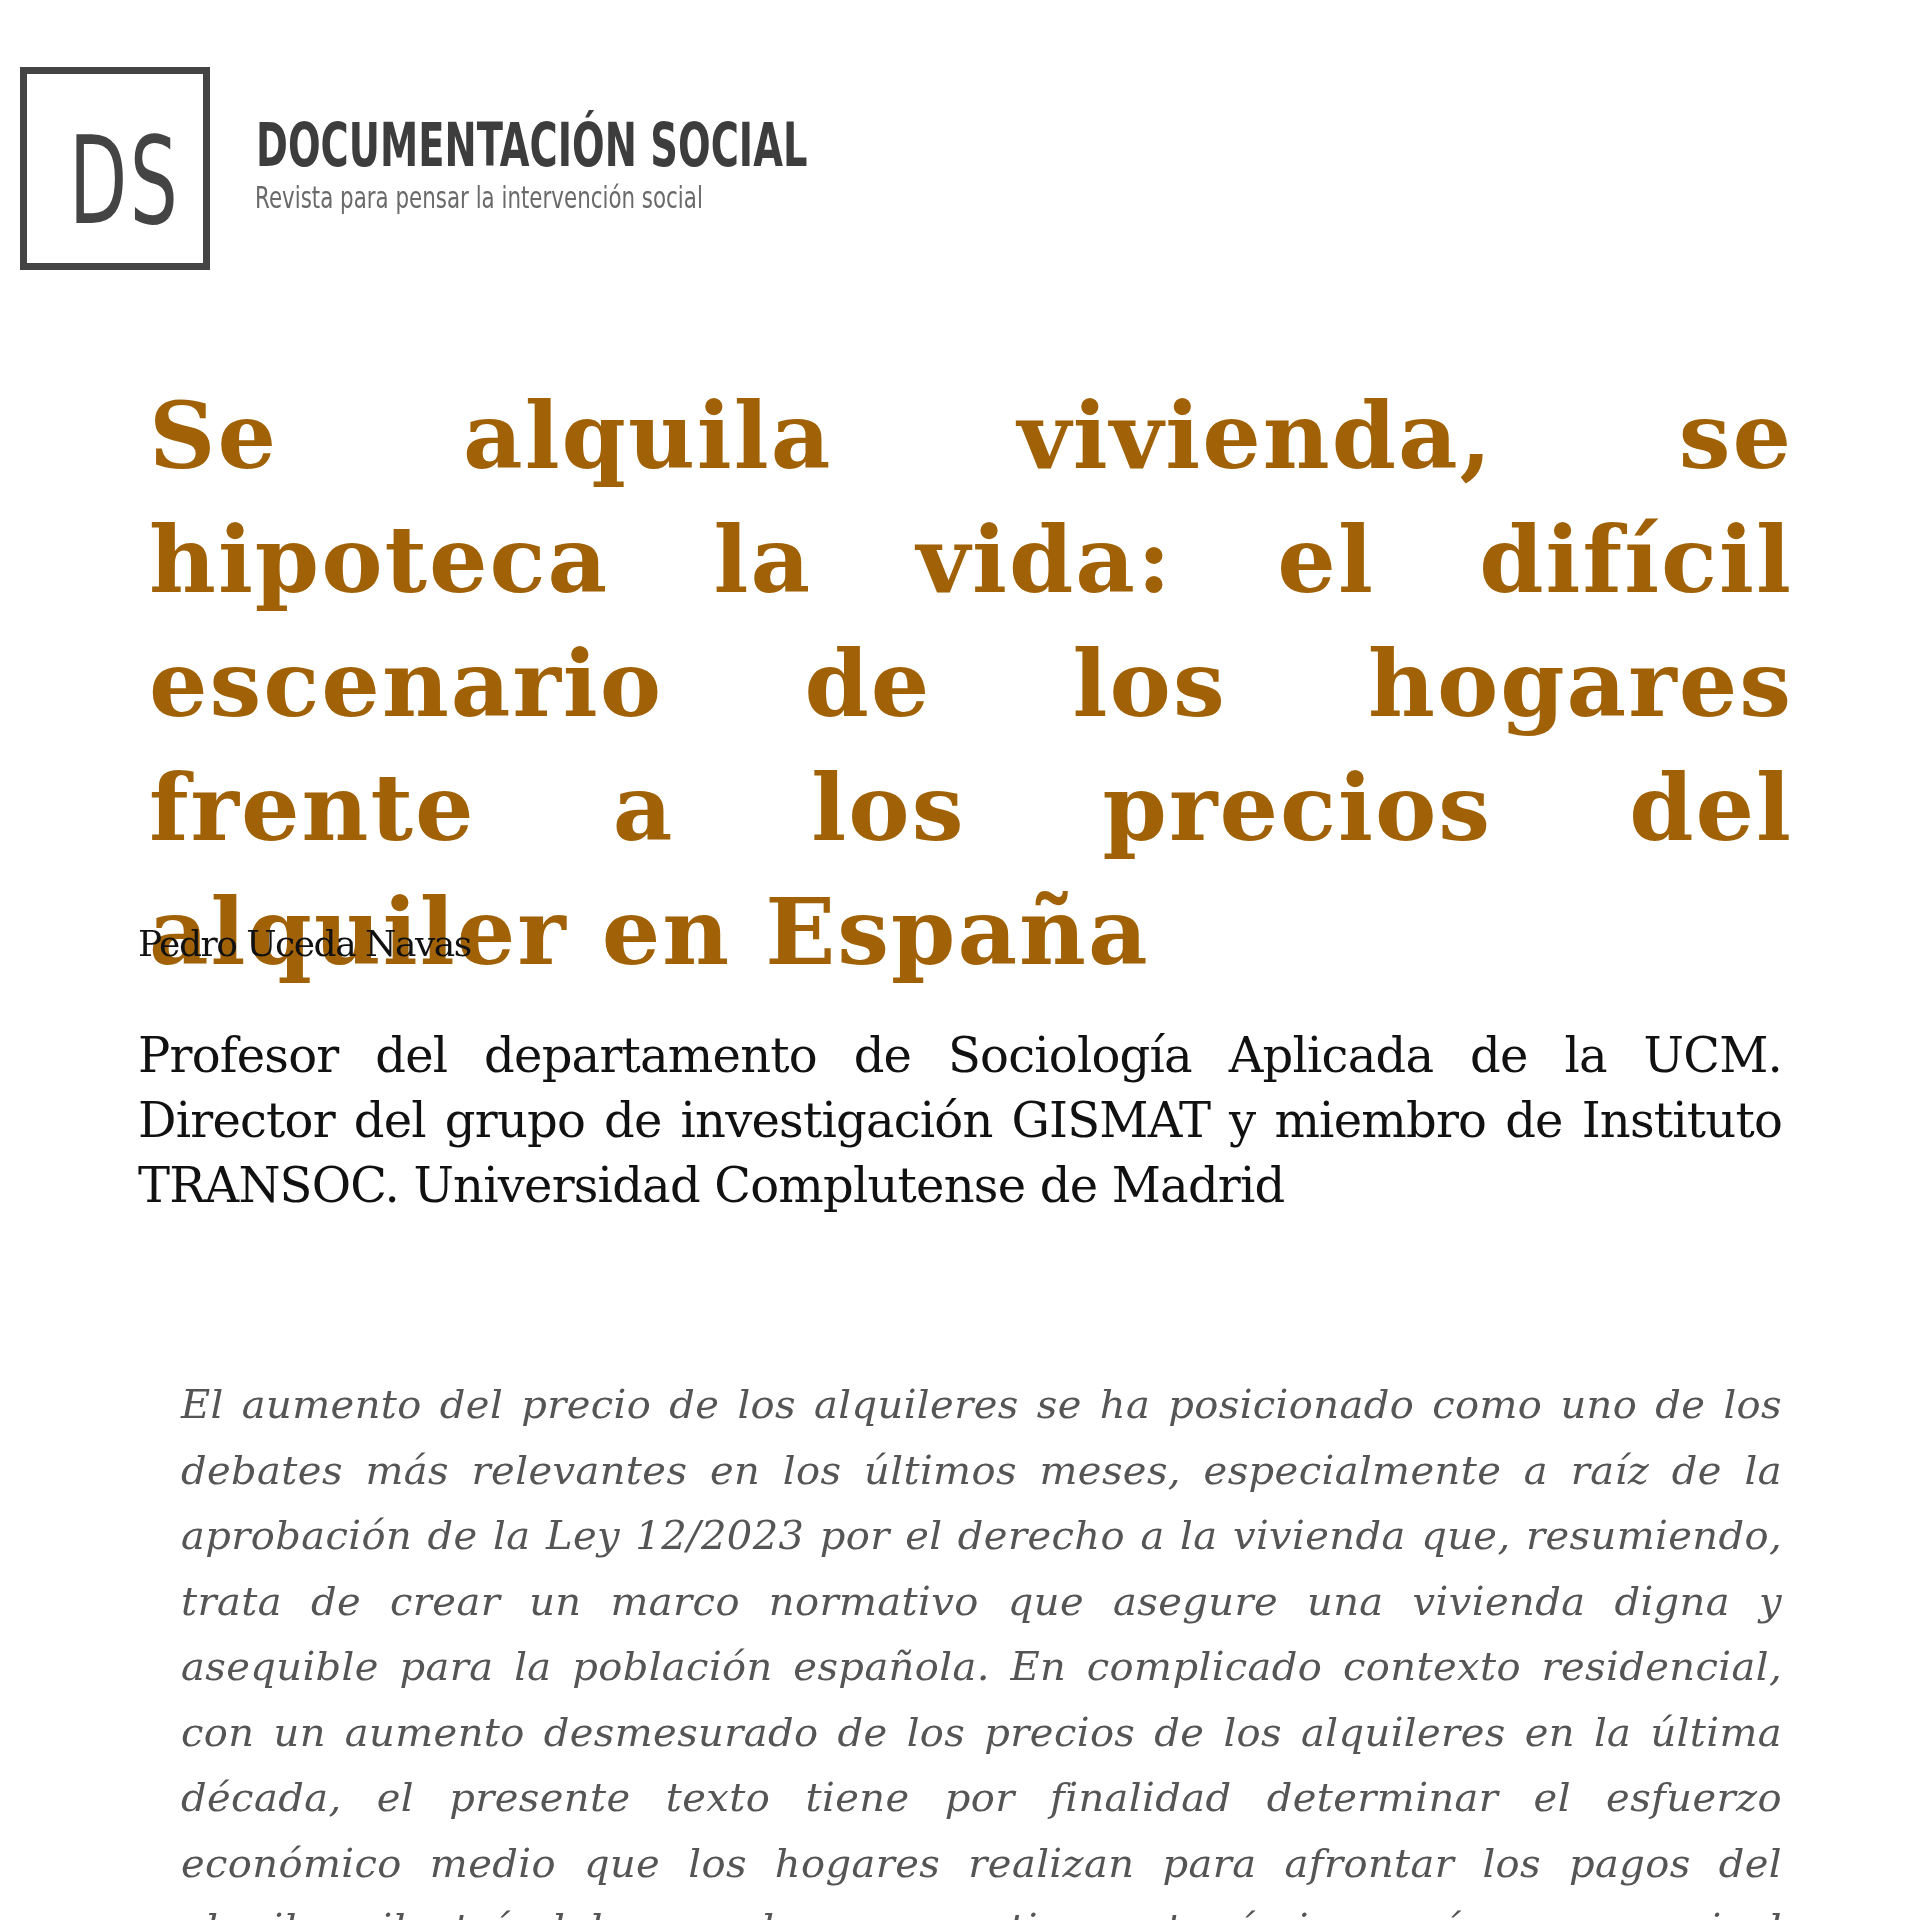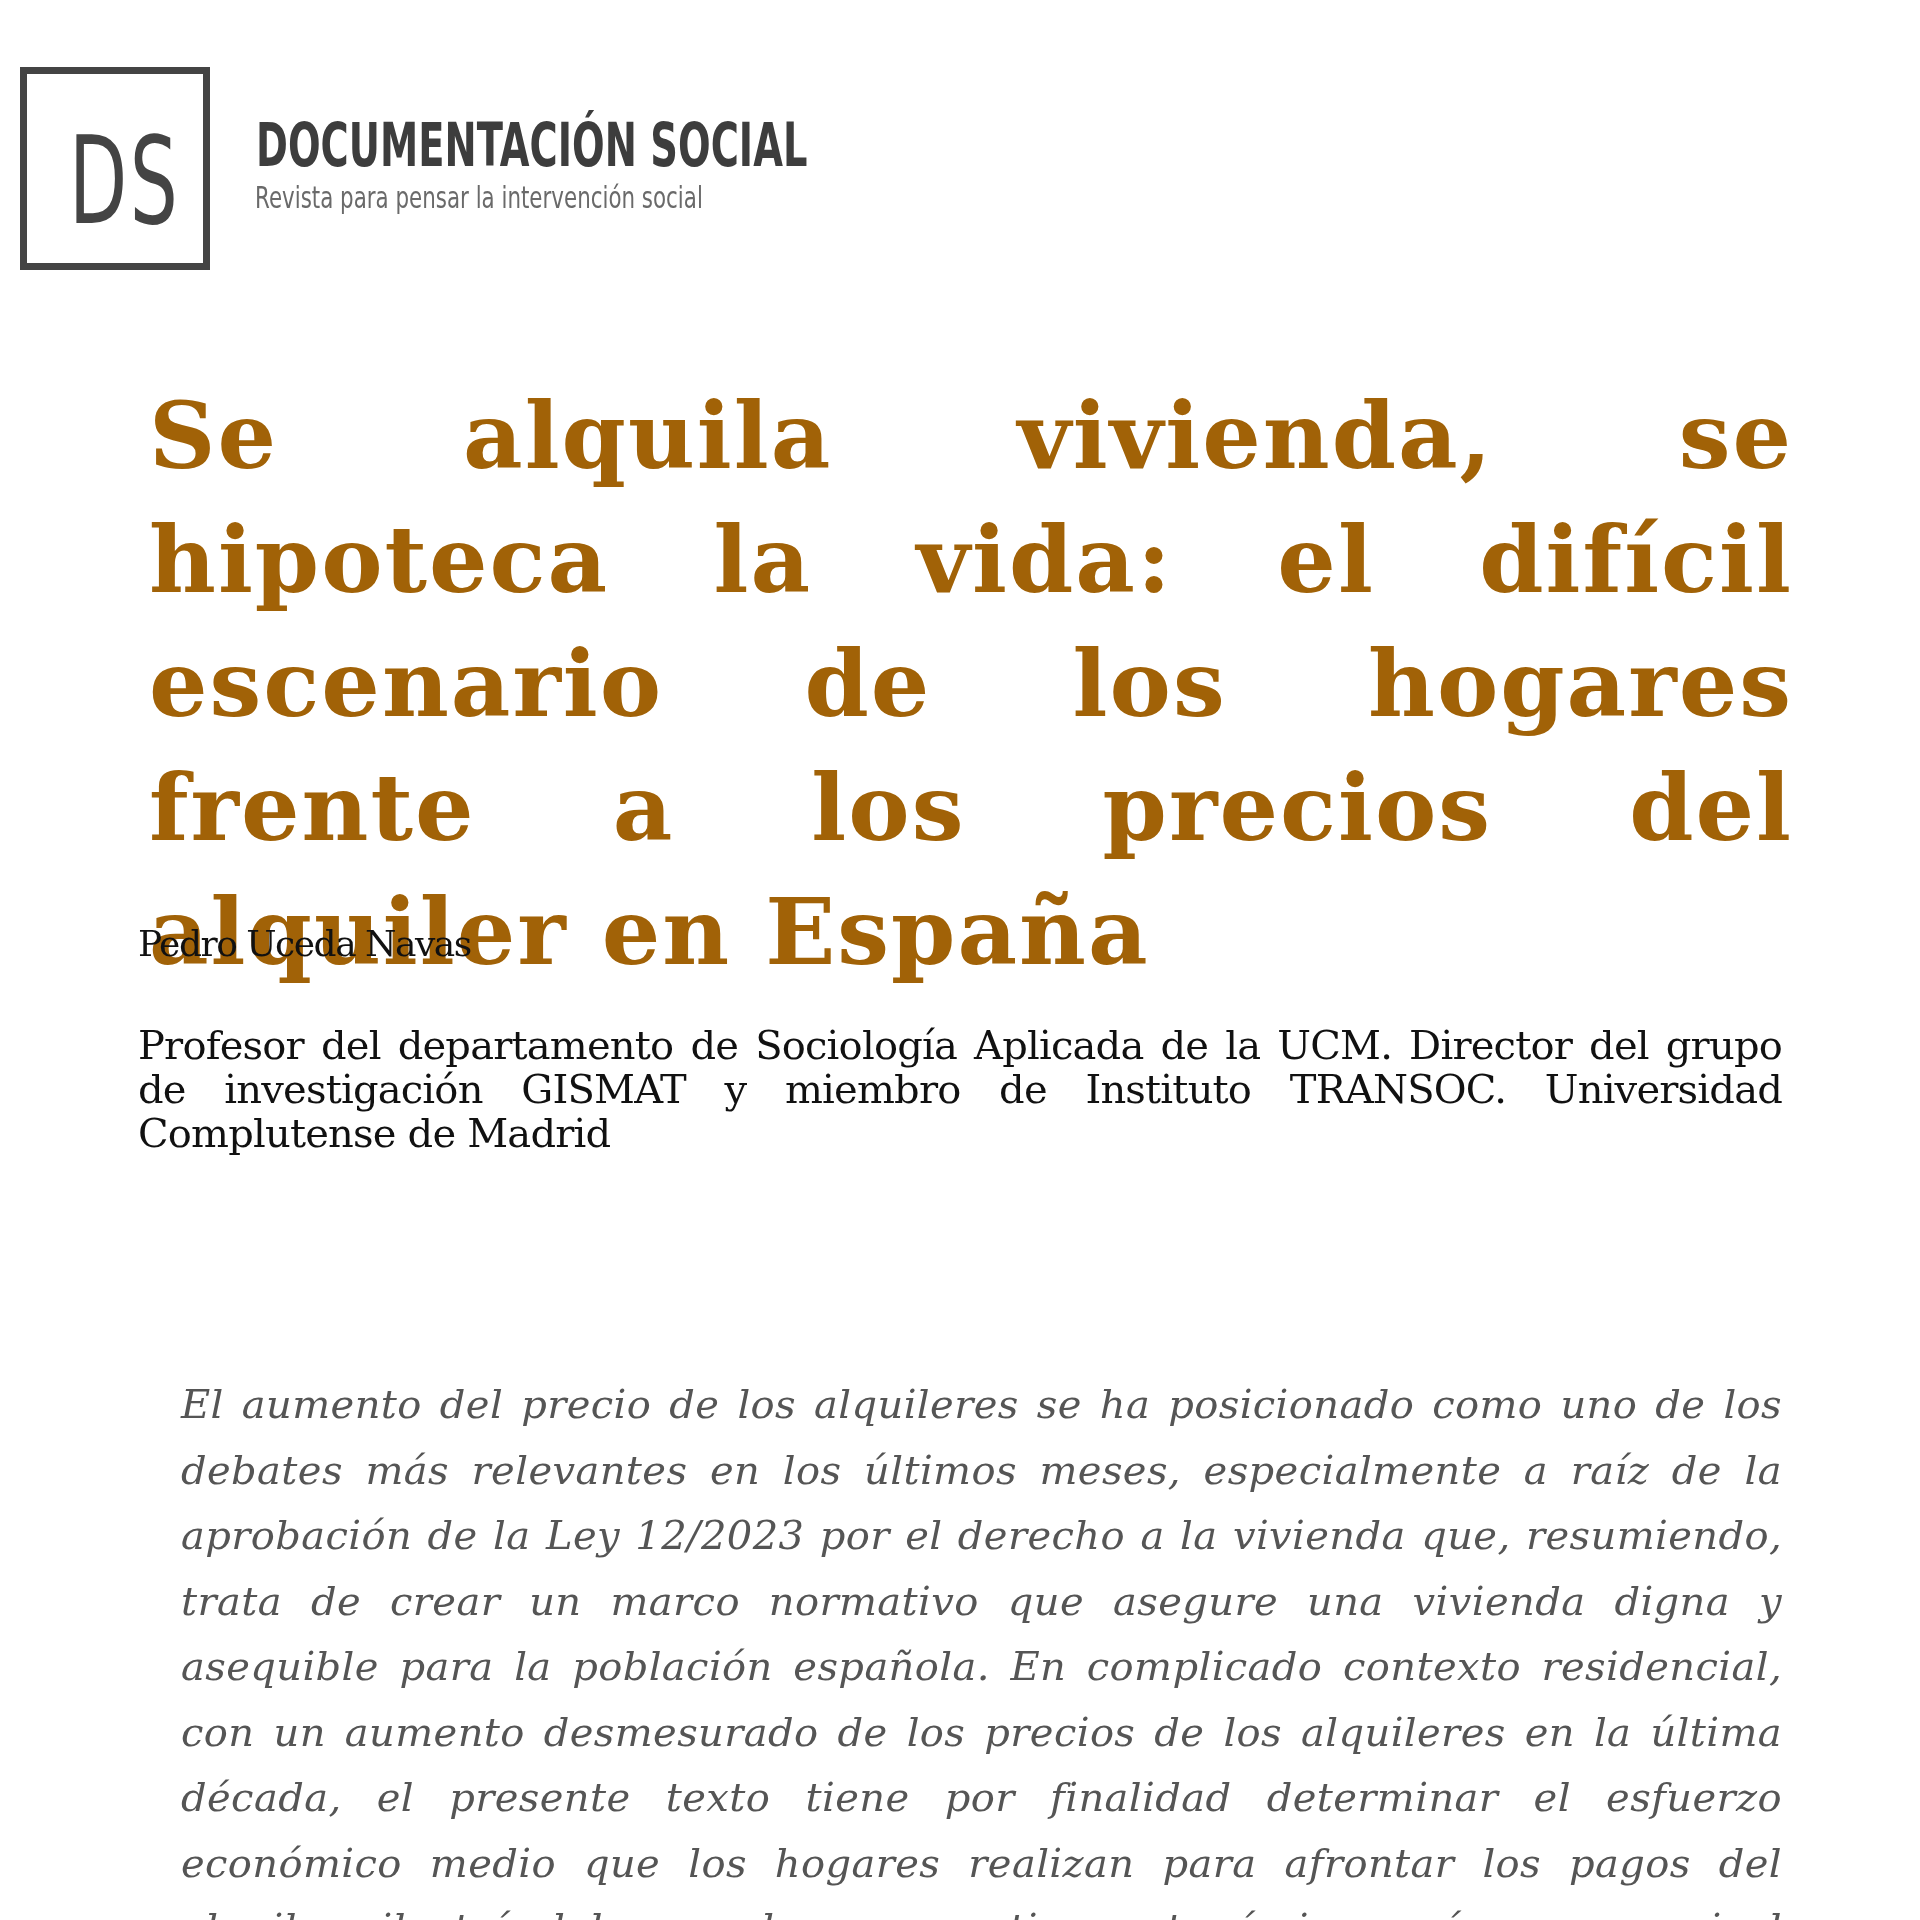--- a/index.html
+++ b/index.html
@@ -81,22 +81,22 @@
     }
     .author {
       top: 918px;
       font-size: 36px;
       line-height: 52px;
       color: #111111;
       letter-spacing: -1.5px;
     }
     .affiliation {
       top: 1023px;
-      font-size: 40px;
-      line-height: 44px;
+      font-size: 48px;
+      line-height: 65px;
       text-align: justify;
       color: #111111;
       letter-spacing: -0.8px;
     }
     .abstract {
       position: absolute;
       left: 181px;
       width: 1601px;
       top: 1372px;
       font-family: "DejaVu Serif", serif;

